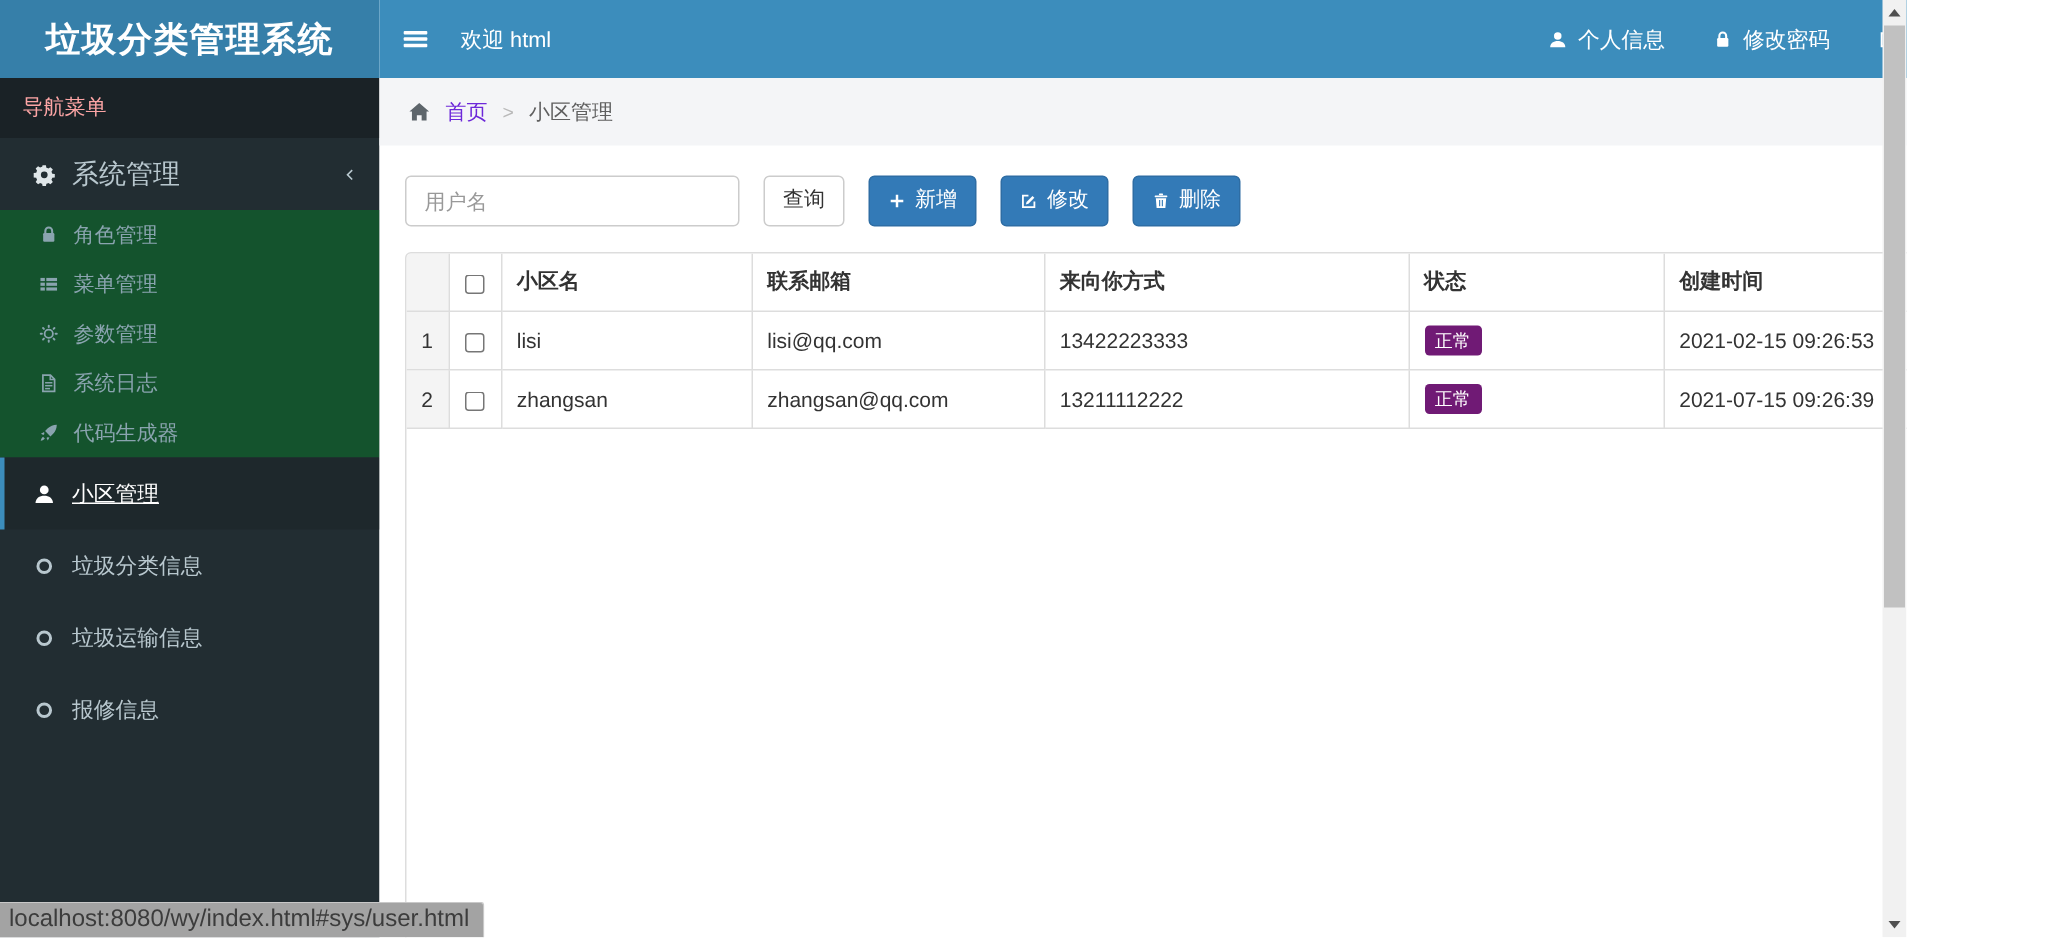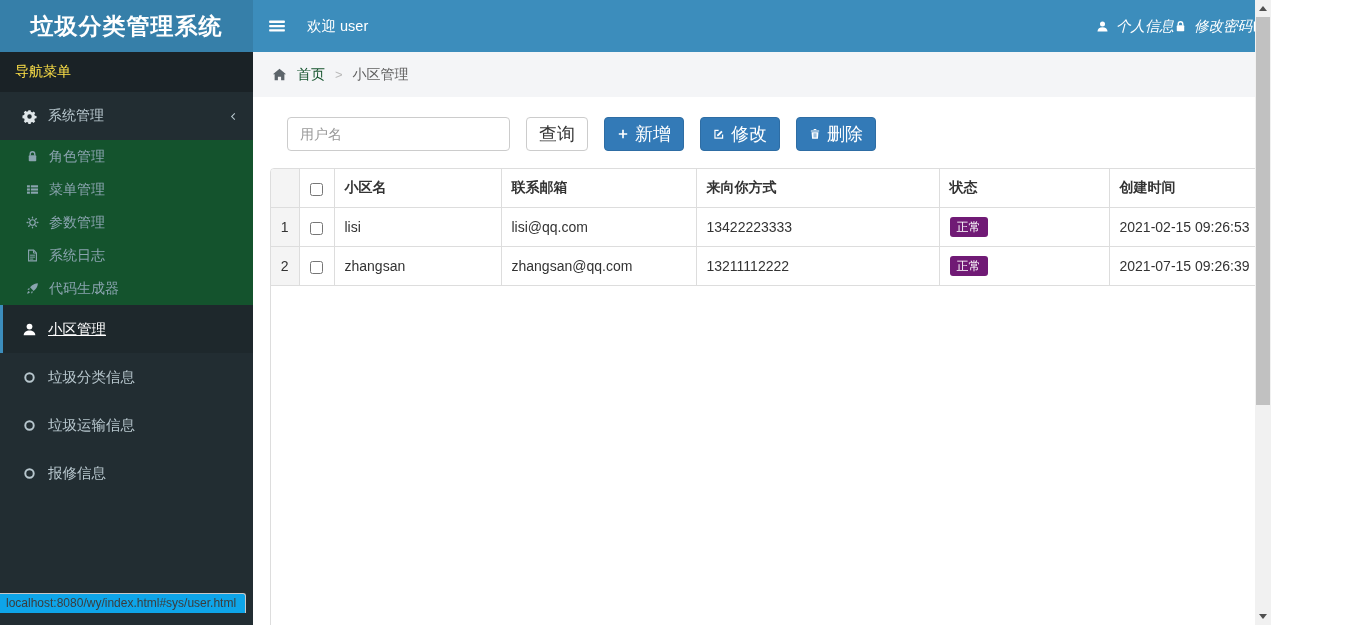--- a/index.html
+++ b/index.html
@@ -9,32 +9,32 @@
 
   
   .logo { position:absolute; left:0; top:0; width:253px; height:52px; background:#367fa9;
           color:#fff; font-size:23px; font-weight:bold; display:flex; align-items:center;
           justify-content:center; letter-spacing:1px; }
   .topnav { position:absolute; left:253px; top:0; width:1097px; height:52px; background:#3c8dbc;
             display:flex; align-items:center; color:#fff; }
   .hamburger { width:48px; height:52px; display:flex; align-items:center; justify-content:center; cursor:pointer; }
   .hamburger svg { width:18px; height:18px; fill:#fff; }
   .welcome { font-size:14.5px; margin-left:6px; }
-  .topnav-right { margin-left:auto; display:flex; align-items:center; padding-right:20px;font-style:italic; }
+  .topnav-right { margin-left:auto; display:flex; align-items:center; gap:32px; padding-right:20px; }
   .nav-item { display:flex; align-items:center; gap:7px; color:#fff; font-size:14.5px; cursor:pointer; }
   .nav-item .icon svg { width:13px; height:13px; fill:#fff; display:block; }
 
   
   .sidebar { position:absolute; left:0; top:52px; width:253px; height:573px; background:#222d32; }
-  .sidebar-header { height:40px; background:#1a2226; color:#fde047; font-size:14px;
+  .sidebar-header { height:40px; background:#1a2226; color:#fca5a5; font-size:14px;
                     display:flex; align-items:center; padding:0 15px;text-align:center; }
   .sidebar ul { list-style:none; margin:0; padding:0; }
   .icon svg { display:block; fill:currentColor; }
   .menu-parent { height:48px; display:flex; align-items:center; padding:0 15px 0 22px;
-                 color:#b8c7ce; font-size:14px; cursor:pointer; }
+                 color:#b8c7ce; font-size:18px; cursor:pointer; }
   .menu-parent .mi { color:#dfe6e9; margin-right:11px; }
   .mi svg { width:15px; height:15px; }
   .chev { margin-left:auto; color:#b8c7ce; }
   .chev svg { width:11px; height:11px; }
   .submenu { background:#14532d; padding:1px 0; }
   .subitem { height:33px; display:flex; align-items:center; padding:0 15px 0 26px;
              color:#8aa4af; font-size:14px; cursor:pointer; }
   .subitem .si { margin-right:10px; }
   .si svg { width:13px; height:13px; }
   .menu-item { height:48px; display:flex; align-items:center; padding:0 15px 0 19px;
@@ -42,52 +42,52 @@
   .menu-item .mi { margin-right:11px; }
   .menu-item.active { background:#1e282c; border-left-color:#3c8dbc; color:#fff; }
   .menu-item.active .mlabel { text-decoration:underline; }
 
   
   .main { position:absolute; left:253px; top:52px; width:1097px; height:573px; background:#fff; }
   .breadcrumb { height:45px; background:#f4f5f7; display:flex; align-items:center;
                 padding:0 19px; font-size:14px; gap:10px; }
   .crumb-home-icon { color:#5d656b; }
   .crumb-home-icon svg { width:15px; height:15px; }
-  .crumb-link { color:#14532d; cursor:pointer; }
+  .crumb-link { color:#6d28d9; cursor:pointer; }
   .crumb-sep { color:#b9b9b9; font-size:13px; }
   .crumb-current { color:#5f5f5f; }
 
   .content { padding:20px 20px 0 17px; }
-  .toolbar { display:flex; align-items:center; gap:16px; margin-left:17px; margin-bottom:17px; }
+  .toolbar { display:flex; align-items:center; gap:16px; margin-bottom:17px; }
   .search-input { width:223px; height:34px; border:1px solid #ccc; border-radius:4px;
                   padding:6px 12px; font-size:14px; color:#555; outline:none; font-family:inherit; }
   .search-input::placeholder { color:#999; }
   .btn { height:34px; display:inline-flex; align-items:center; gap:6px; padding:6px 12px;
-         font-size:18px; border-radius:4px; cursor:pointer; font-family:Liberation Serif, serif; line-height:1;justify-content:flex-end; }
+         font-size:14px; border-radius:4px; cursor:pointer; font-family:Liberation Mono, monospace; line-height:1;justify-content:flex-end; }
   .btn .icon svg { width:12px; height:12px; }
   .btn-default { background:#fff; border:1px solid #ccc; color:#333; }
   .btn-primary { background:#337ab7; border:1px solid #2e6da4; color:#fff; }
 
   
   .grid { border:1px solid #ddd; border-radius:4px; width:1060px; height:545px; overflow:hidden; }
   table { border-collapse:collapse; table-layout:fixed; width:1042px; font-size:14px; color:#333; }
   th, td { border:1px solid #ddd; overflow:hidden; white-space:nowrap; }
   th { font-weight:bold; text-align:left; padding:10px 10px; border-top:none; }
   td { padding:9px 10px; }
   th:first-child, td:first-child { border-left:none; }
   .col-index, .cell-index { background:#f4f4f4; text-align:center; padding-left:4px; padding-right:4px; }
   .cell-check, .col-check { text-align:center; }
   input[type=checkbox] { width:13px; height:13px; margin:0; vertical-align:middle; cursor:pointer; }
   .badge { display:inline-block; background:#701a75; color:#fff; font-size:12px;
            padding:4px 7px; border-radius:3px; line-height:1; }
 
   
-  .statusbar { position:absolute; left:0; bottom:12px; background:#0ea5e9; border:1px solid #c8c8c8;
+  .statusbar { position:absolute; left:0; bottom:0; background:#a3a3a3; border:1px solid #c8c8c8;
                border-left:none; border-bottom:none; border-top-right-radius:3px;
-               padding:2px 9px 3px 6px; font-size:12px; color:#3c3c3c; z-index:20; }
+               padding:2px 9px 3px 6px; font-size:16px; color:#3c3c3c; z-index:20; }
 
   
   .scrollbar { position:absolute; right:0; top:0; width:16px; height:625px; background:#f1f1f1; }
   .sb-btn { position:absolute; left:0; width:16px; height:17px; display:flex; align-items:center;
             justify-content:center; cursor:pointer; }
   .sb-up { top:0; } .sb-down { bottom:0; }
   .tri-up { width:0; height:0; border-left:4px solid transparent; border-right:4px solid transparent;
             border-bottom:5px solid #505050; }
   .tri-down { width:0; height:0; border-left:4px solid transparent; border-right:4px solid transparent;
               border-top:5px solid #505050; }
@@ -102,21 +102,21 @@
   <div class="topnav">
     <div class="hamburger">
       <span class="icon">
           <svg viewBox="0 0 16 16">
             <rect x="1" y="3.2" width="14" height="2.1" rx="0.6"></rect>
             <rect x="1" y="7" width="14" height="2.1" rx="0.6"></rect>
             <rect x="1" y="10.8" width="14" height="2.1" rx="0.6"></rect>
           </svg>
         </span>
     </div>
-    <span class="welcome">欢迎 user</span>
+    <span class="welcome">欢迎 html</span>
     <div class="topnav-right" id="navbar-right">
         <a class="nav-item">
     <span class="icon nav-icon">
             <svg viewBox="0 0 16 16">
               <circle cx="8" cy="4.9" r="3.1"></circle>
               <path d="M1.8 14.2c0-3.4 2.8-5.2 6.2-5.2s6.2 1.8 6.2 5.2z"></path>
             </svg>
           </span>
     <span class="nav-label">个人信息</span>
   </a>

